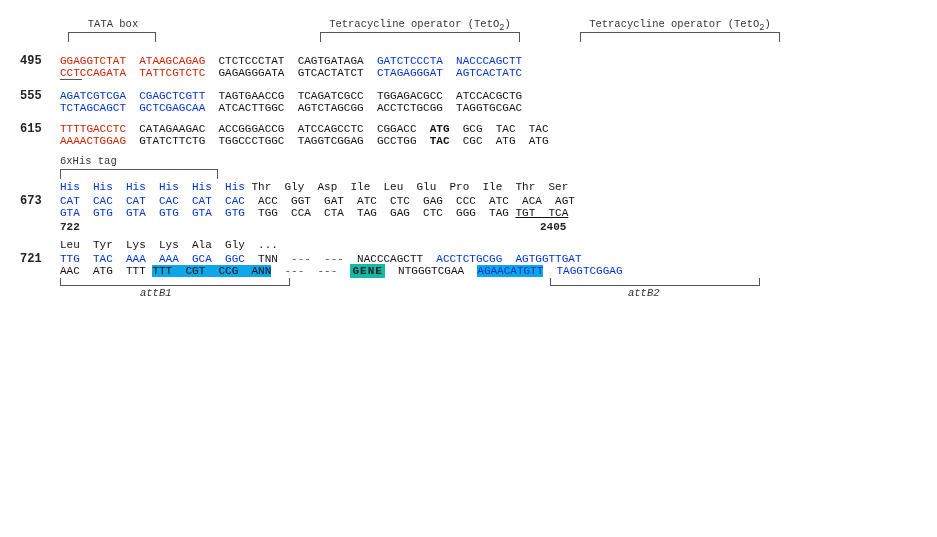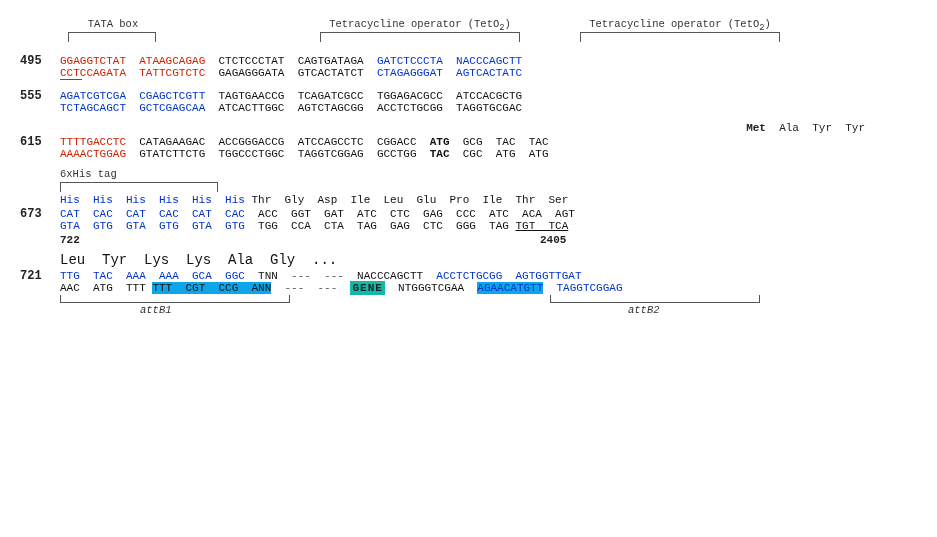--- a/index.html
+++ b/index.html
@@ -100,23 +100,20 @@
         <span class="blue">GCTCGAGCAA</span>&nbsp;
         <span class="dark">ATCACTTGGC</span>&nbsp;
         <span class="dark">AGTCTAGCGG</span>&nbsp;
         <span class="dark">ACCTCTGCGG</span>&nbsp;
         <span class="dark">TAGGTGCGAC</span>
       </div>
     </div>
   </div>
 
   <div style="margin-top:8px;">
-    <div style="margin-left:40px; text-align:right; font-size:11px; padding-right:0; margin-bottom:1px;">
-      <span style="margin-right:52px;"><b>Met</b>&nbsp; Ala&nbsp; Tyr&nbsp; Tyr</span>
-    </div>
     <div class="row-wrapper">
       <div class="num-col">615</div>
       <div class="content-col">
         <div>
           <span class="red">TTTTGACCTC</span>&nbsp;
           <span class="dark">CATAGAAGAC</span>&nbsp;
           <span class="dark">ACCGGGACCG</span>&nbsp;
           <span class="dark">ATCCAGCCTC</span>&nbsp;
           <span class="dark">CGGACC</span>&nbsp;
           <span class="bold-dark">ATG</span>&nbsp;
@@ -165,21 +162,21 @@
     </div>
   </div>
 
   <div style="display:flex; margin-left:40px; margin-top:2px; position:relative; height:18px;">
     <div style="position:absolute; left:0; font-weight:bold; font-size:11px;">722</div>
     <div style="position:absolute; left:480px; font-weight:bold; font-size:11px;">2405</div>
   </div>
 
   <div style="margin-top:0px; position:relative;">
 
-    <div style="margin-left:40px; font-size:14px; margin-bottom:1px;">
+    <div style="margin-left:40px; font-size:11px; margin-bottom:1px;">
       <span class="dark">Leu&nbsp; Tyr&nbsp; Lys&nbsp; Lys&nbsp; Ala&nbsp; Gly&nbsp; ...</span>
     </div>
 
     <div class="row-wrapper">
       <div class="num-col">721</div>
       <div class="content-col">
 
         <div style="white-space:nowrap;">
           <span class="blue">TTG&nbsp; TAC&nbsp; AAA&nbsp; AAA&nbsp; GCA&nbsp; GGC</span>&nbsp;
           <span class="dark">TNN</span>&nbsp;

